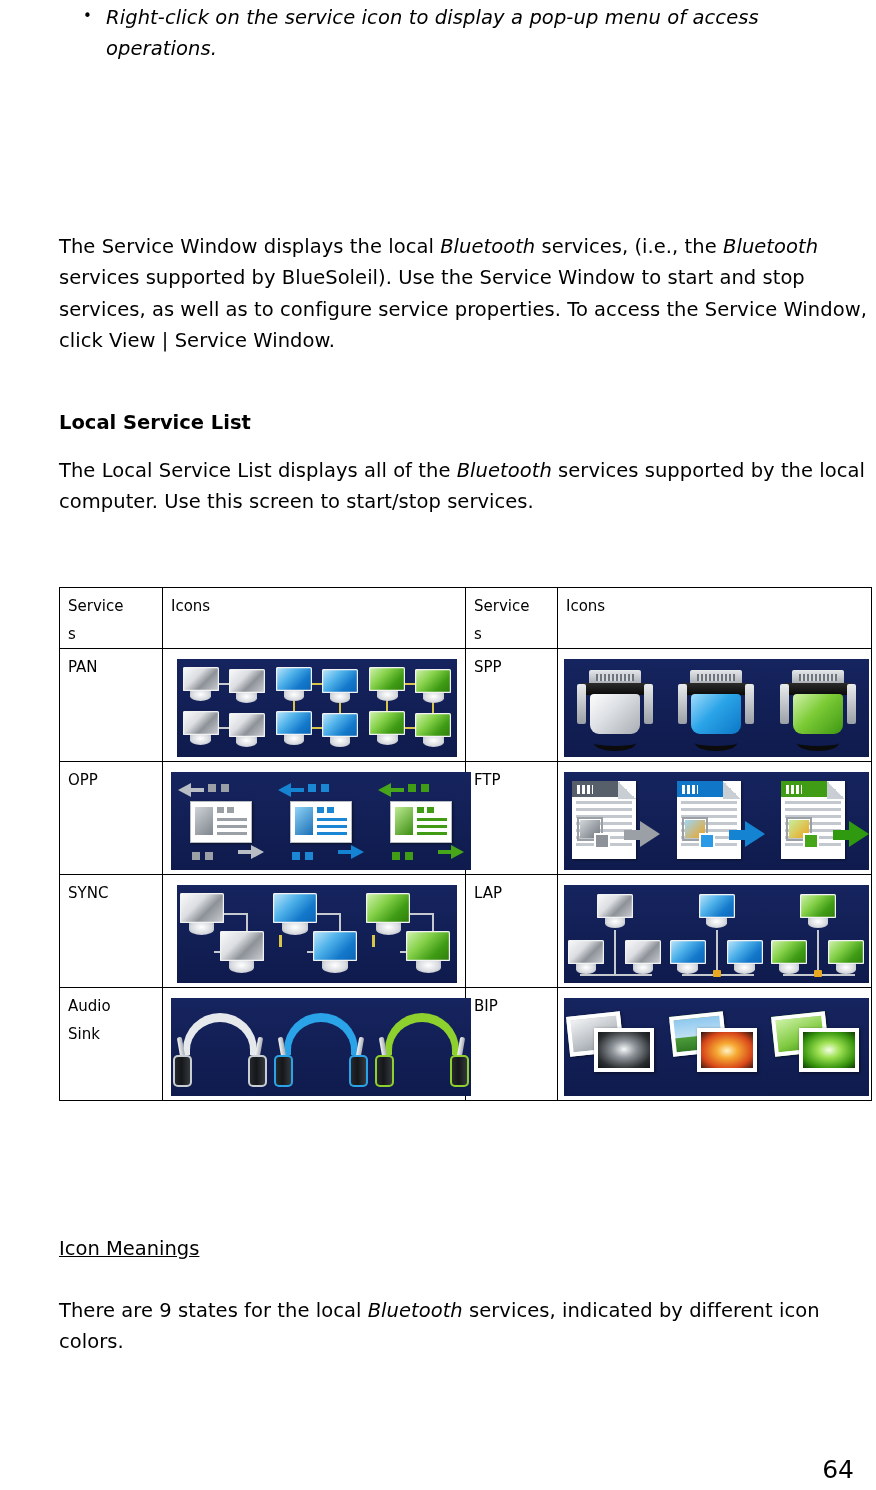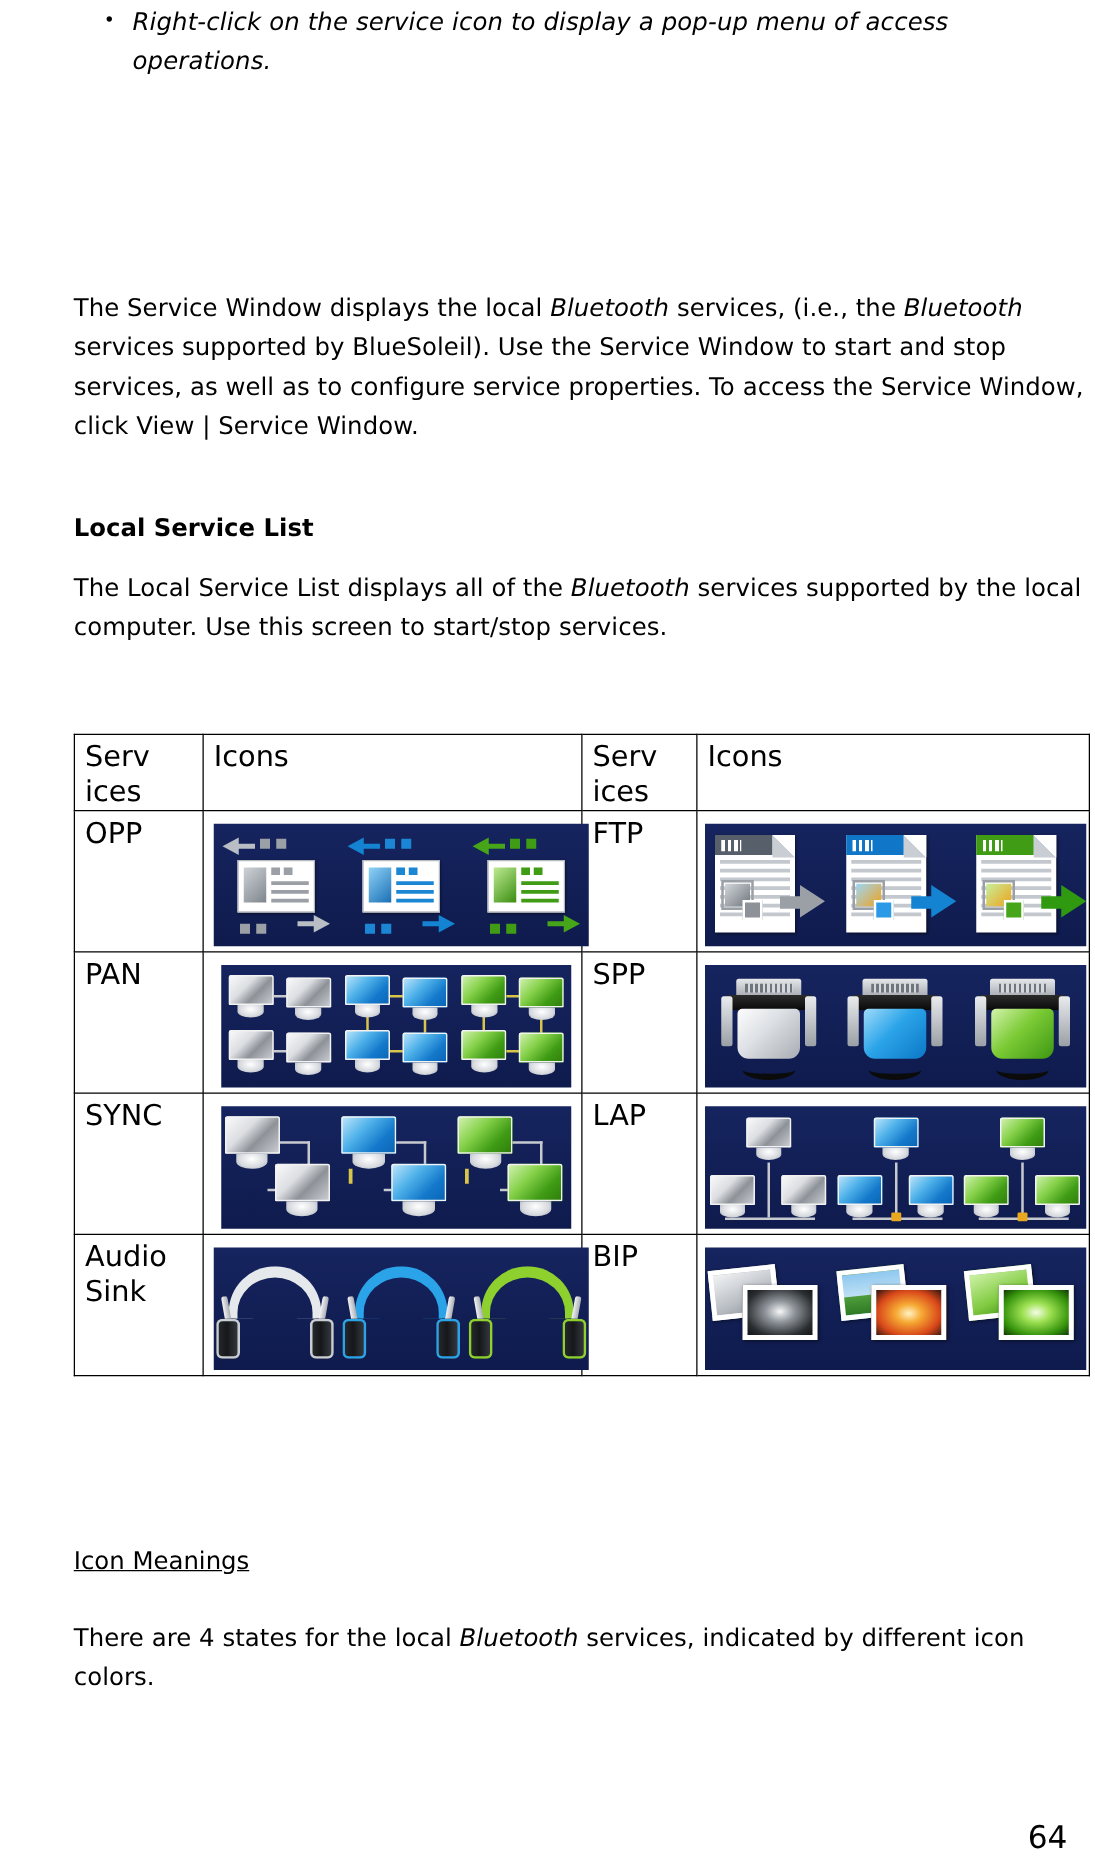--- a/index.html
+++ b/index.html
@@ -88,21 +88,21 @@
     left: 59px;
     top: 587px;
     width: 812px;
     border-collapse: collapse;
     table-layout: fixed;
   }
   #service-table td {
     border: 1px solid #000000;
     vertical-align: top;
     padding: 4px 0 0 8px;
-    font-size: 23px;
+    font-size: 15px;
     line-height: 28px;
   }
   #service-table col.c-label { width: 103px; }
   #service-table col.c-icon  { width: 303px; }
   #service-table col.c-label2{ width: 92px; }
   #service-table col.c-icon2 { width: 314px; }
 
   .hdr-cell { height: 60px; }
   .hdr-wrap { width: 58px; word-break: break-all; }
   .icon-cell { padding: 0 !important; height: 113px; position: relative; }
@@ -387,20 +387,125 @@
           <div class="hdr-wrap">Services</div>
         </td>
         <td class="hdr-cell">Icons</td>
         <td class="hdr-cell">
           <div class="hdr-wrap">Services</div>
         </td>
         <td class="hdr-cell">Icons</td>
       </tr>
 
       <tr>
+        <td class="label-cell">PAN</td>
+        <td class="icon-cell">
+          <div class="icon-art">
+            <div class="trio">
+              <div class="pan-grp g-grey">
+                <div class="wire" style="left:38px;top:16px;width:12px;height:2px"></div>
+                <div class="wire" style="left:38px;top:60px;width:12px;height:2px"></div>
+                <div class="mon m1">
+                    <div class="scr"></div>
+                    <div class="stand"></div>
+                  </div>
+                <div class="mon m2">
+                    <div class="scr"></div>
+                    <div class="stand"></div>
+                  </div>
+                <div class="mon m3">
+                    <div class="scr"></div>
+                    <div class="stand"></div>
+                  </div>
+                <div class="mon m4">
+                    <div class="scr"></div>
+                    <div class="stand"></div>
+                  </div>
+              </div>
+              <div class="pan-grp g-blue">
+                <div class="wire y" style="left:38px;top:16px;width:12px;height:2px"></div>
+                <div class="wire y" style="left:38px;top:60px;width:12px;height:2px"></div>
+                <div class="wire y" style="left:19px;top:32px;width:2px;height:14px"></div>
+                <div class="wire y" style="left:65px;top:34px;width:2px;height:14px"></div>
+                <div class="mon m1">
+                    <div class="scr"></div>
+                    <div class="stand"></div>
+                  </div>
+                <div class="mon m2">
+                    <div class="scr"></div>
+                    <div class="stand"></div>
+                  </div>
+                <div class="mon m3">
+                    <div class="scr"></div>
+                    <div class="stand"></div>
+                  </div>
+                <div class="mon m4">
+                    <div class="scr"></div>
+                    <div class="stand"></div>
+                  </div>
+              </div>
+              <div class="pan-grp g-green">
+                <div class="wire y" style="left:38px;top:16px;width:12px;height:2px"></div>
+                <div class="wire y" style="left:38px;top:60px;width:12px;height:2px"></div>
+                <div class="wire y" style="left:19px;top:32px;width:2px;height:14px"></div>
+                <div class="wire y" style="left:65px;top:34px;width:2px;height:14px"></div>
+                <div class="mon m1">
+                    <div class="scr"></div>
+                    <div class="stand"></div>
+                  </div>
+                <div class="mon m2">
+                    <div class="scr"></div>
+                    <div class="stand"></div>
+                  </div>
+                <div class="mon m3">
+                    <div class="scr"></div>
+                    <div class="stand"></div>
+                  </div>
+                <div class="mon m4">
+                    <div class="scr"></div>
+                    <div class="stand"></div>
+                  </div>
+              </div>
+            </div>
+          </div>
+        </td>
+        <td class="label-cell">SPP</td>
+        <td class="icon-cell">
+          <div class="icon-art wider">
+            <div class="trio">
+              <div class="spp g-grey">
+                <div class="pins"></div>
+                  <div class="bar"></div>
+                <div class="screw lft"></div>
+                  <div class="screw rgt"></div>
+                <div class="body"></div>
+                  <div class="cable"></div>
+              </div>
+              <div class="spp g-blue">
+                <div class="pins"></div>
+                  <div class="bar"></div>
+                <div class="screw lft"></div>
+                  <div class="screw rgt"></div>
+                <div class="body"></div>
+                  <div class="cable"></div>
+              </div>
+              <div class="spp g-green">
+                <div class="pins"></div>
+                  <div class="bar"></div>
+                <div class="screw lft"></div>
+                  <div class="screw rgt"></div>
+                <div class="body"></div>
+                  <div class="cable"></div>
+              </div>
+            </div>
+          </div>
+        </td>
+      </tr>
+
+      <tr>
         <td class="label-cell">OPP</td>
         <td class="icon-cell">
           <div class="icon-art wide">
             <div class="trio">
               <div class="opp g-grey">
                 <div class="arr-l"></div>
                   <div class="arr-l-tail"></div>
                 <div class="sq-top">
                     <div class="sq"></div>
                     <div class="sq"></div>
@@ -542,125 +647,20 @@
                 <div class="arrow-tail"></div>
                   <div class="arrow"></div>
                   <div class="sq2"></div>
               </div>
             </div>
           </div>
         </td>
       </tr>
 
       <tr>
-        <td class="label-cell">PAN</td>
-        <td class="icon-cell">
-          <div class="icon-art">
-            <div class="trio">
-              <div class="pan-grp g-grey">
-                <div class="wire" style="left:38px;top:16px;width:12px;height:2px"></div>
-                <div class="wire" style="left:38px;top:60px;width:12px;height:2px"></div>
-                <div class="mon m1">
-                    <div class="scr"></div>
-                    <div class="stand"></div>
-                  </div>
-                <div class="mon m2">
-                    <div class="scr"></div>
-                    <div class="stand"></div>
-                  </div>
-                <div class="mon m3">
-                    <div class="scr"></div>
-                    <div class="stand"></div>
-                  </div>
-                <div class="mon m4">
-                    <div class="scr"></div>
-                    <div class="stand"></div>
-                  </div>
-              </div>
-              <div class="pan-grp g-blue">
-                <div class="wire y" style="left:38px;top:16px;width:12px;height:2px"></div>
-                <div class="wire y" style="left:38px;top:60px;width:12px;height:2px"></div>
-                <div class="wire y" style="left:19px;top:32px;width:2px;height:14px"></div>
-                <div class="wire y" style="left:65px;top:34px;width:2px;height:14px"></div>
-                <div class="mon m1">
-                    <div class="scr"></div>
-                    <div class="stand"></div>
-                  </div>
-                <div class="mon m2">
-                    <div class="scr"></div>
-                    <div class="stand"></div>
-                  </div>
-                <div class="mon m3">
-                    <div class="scr"></div>
-                    <div class="stand"></div>
-                  </div>
-                <div class="mon m4">
-                    <div class="scr"></div>
-                    <div class="stand"></div>
-                  </div>
-              </div>
-              <div class="pan-grp g-green">
-                <div class="wire y" style="left:38px;top:16px;width:12px;height:2px"></div>
-                <div class="wire y" style="left:38px;top:60px;width:12px;height:2px"></div>
-                <div class="wire y" style="left:19px;top:32px;width:2px;height:14px"></div>
-                <div class="wire y" style="left:65px;top:34px;width:2px;height:14px"></div>
-                <div class="mon m1">
-                    <div class="scr"></div>
-                    <div class="stand"></div>
-                  </div>
-                <div class="mon m2">
-                    <div class="scr"></div>
-                    <div class="stand"></div>
-                  </div>
-                <div class="mon m3">
-                    <div class="scr"></div>
-                    <div class="stand"></div>
-                  </div>
-                <div class="mon m4">
-                    <div class="scr"></div>
-                    <div class="stand"></div>
-                  </div>
-              </div>
-            </div>
-          </div>
-        </td>
-        <td class="label-cell">SPP</td>
-        <td class="icon-cell">
-          <div class="icon-art wider">
-            <div class="trio">
-              <div class="spp g-grey">
-                <div class="pins"></div>
-                  <div class="bar"></div>
-                <div class="screw lft"></div>
-                  <div class="screw rgt"></div>
-                <div class="body"></div>
-                  <div class="cable"></div>
-              </div>
-              <div class="spp g-blue">
-                <div class="pins"></div>
-                  <div class="bar"></div>
-                <div class="screw lft"></div>
-                  <div class="screw rgt"></div>
-                <div class="body"></div>
-                  <div class="cable"></div>
-              </div>
-              <div class="spp g-green">
-                <div class="pins"></div>
-                  <div class="bar"></div>
-                <div class="screw lft"></div>
-                  <div class="screw rgt"></div>
-                <div class="body"></div>
-                  <div class="cable"></div>
-              </div>
-            </div>
-          </div>
-        </td>
-      </tr>
-
-      <tr>
         <td class="label-cell">SYNC</td>
         <td class="icon-cell">
           <div class="icon-art">
             <div class="trio">
               <div class="sync-grp g-grey">
                 <div class="wire" style="left:42px;top:22px;width:26px;height:2px"></div>
                 <div class="wire" style="left:66px;top:22px;width:2px;height:40px"></div>
                 <div class="wire" style="left:34px;top:60px;width:34px;height:2px"></div>
                 <div class="mon s1">
                     <div class="scr"></div>
@@ -810,18 +810,18 @@
               </div>
             </div>
           </div>
         </td>
       </tr>
     </tbody>
   </table>
 
   <p id="icon-meanings" class="sub-underline">Icon Meanings</p>
 
-  <p id="para-3" class="para"><span>There are 4 states for the local </span><i>Bluetooth</i><span> services, indicated by different icon colors.</span></p>
+  <p id="para-3" class="para"><span>There are 9 states for the local </span><i>Bluetooth</i><span> services, indicated by different icon colors.</span></p>
 
 
   <div id="page-number">64</div>
 
 </div>
 
 </body></html>

